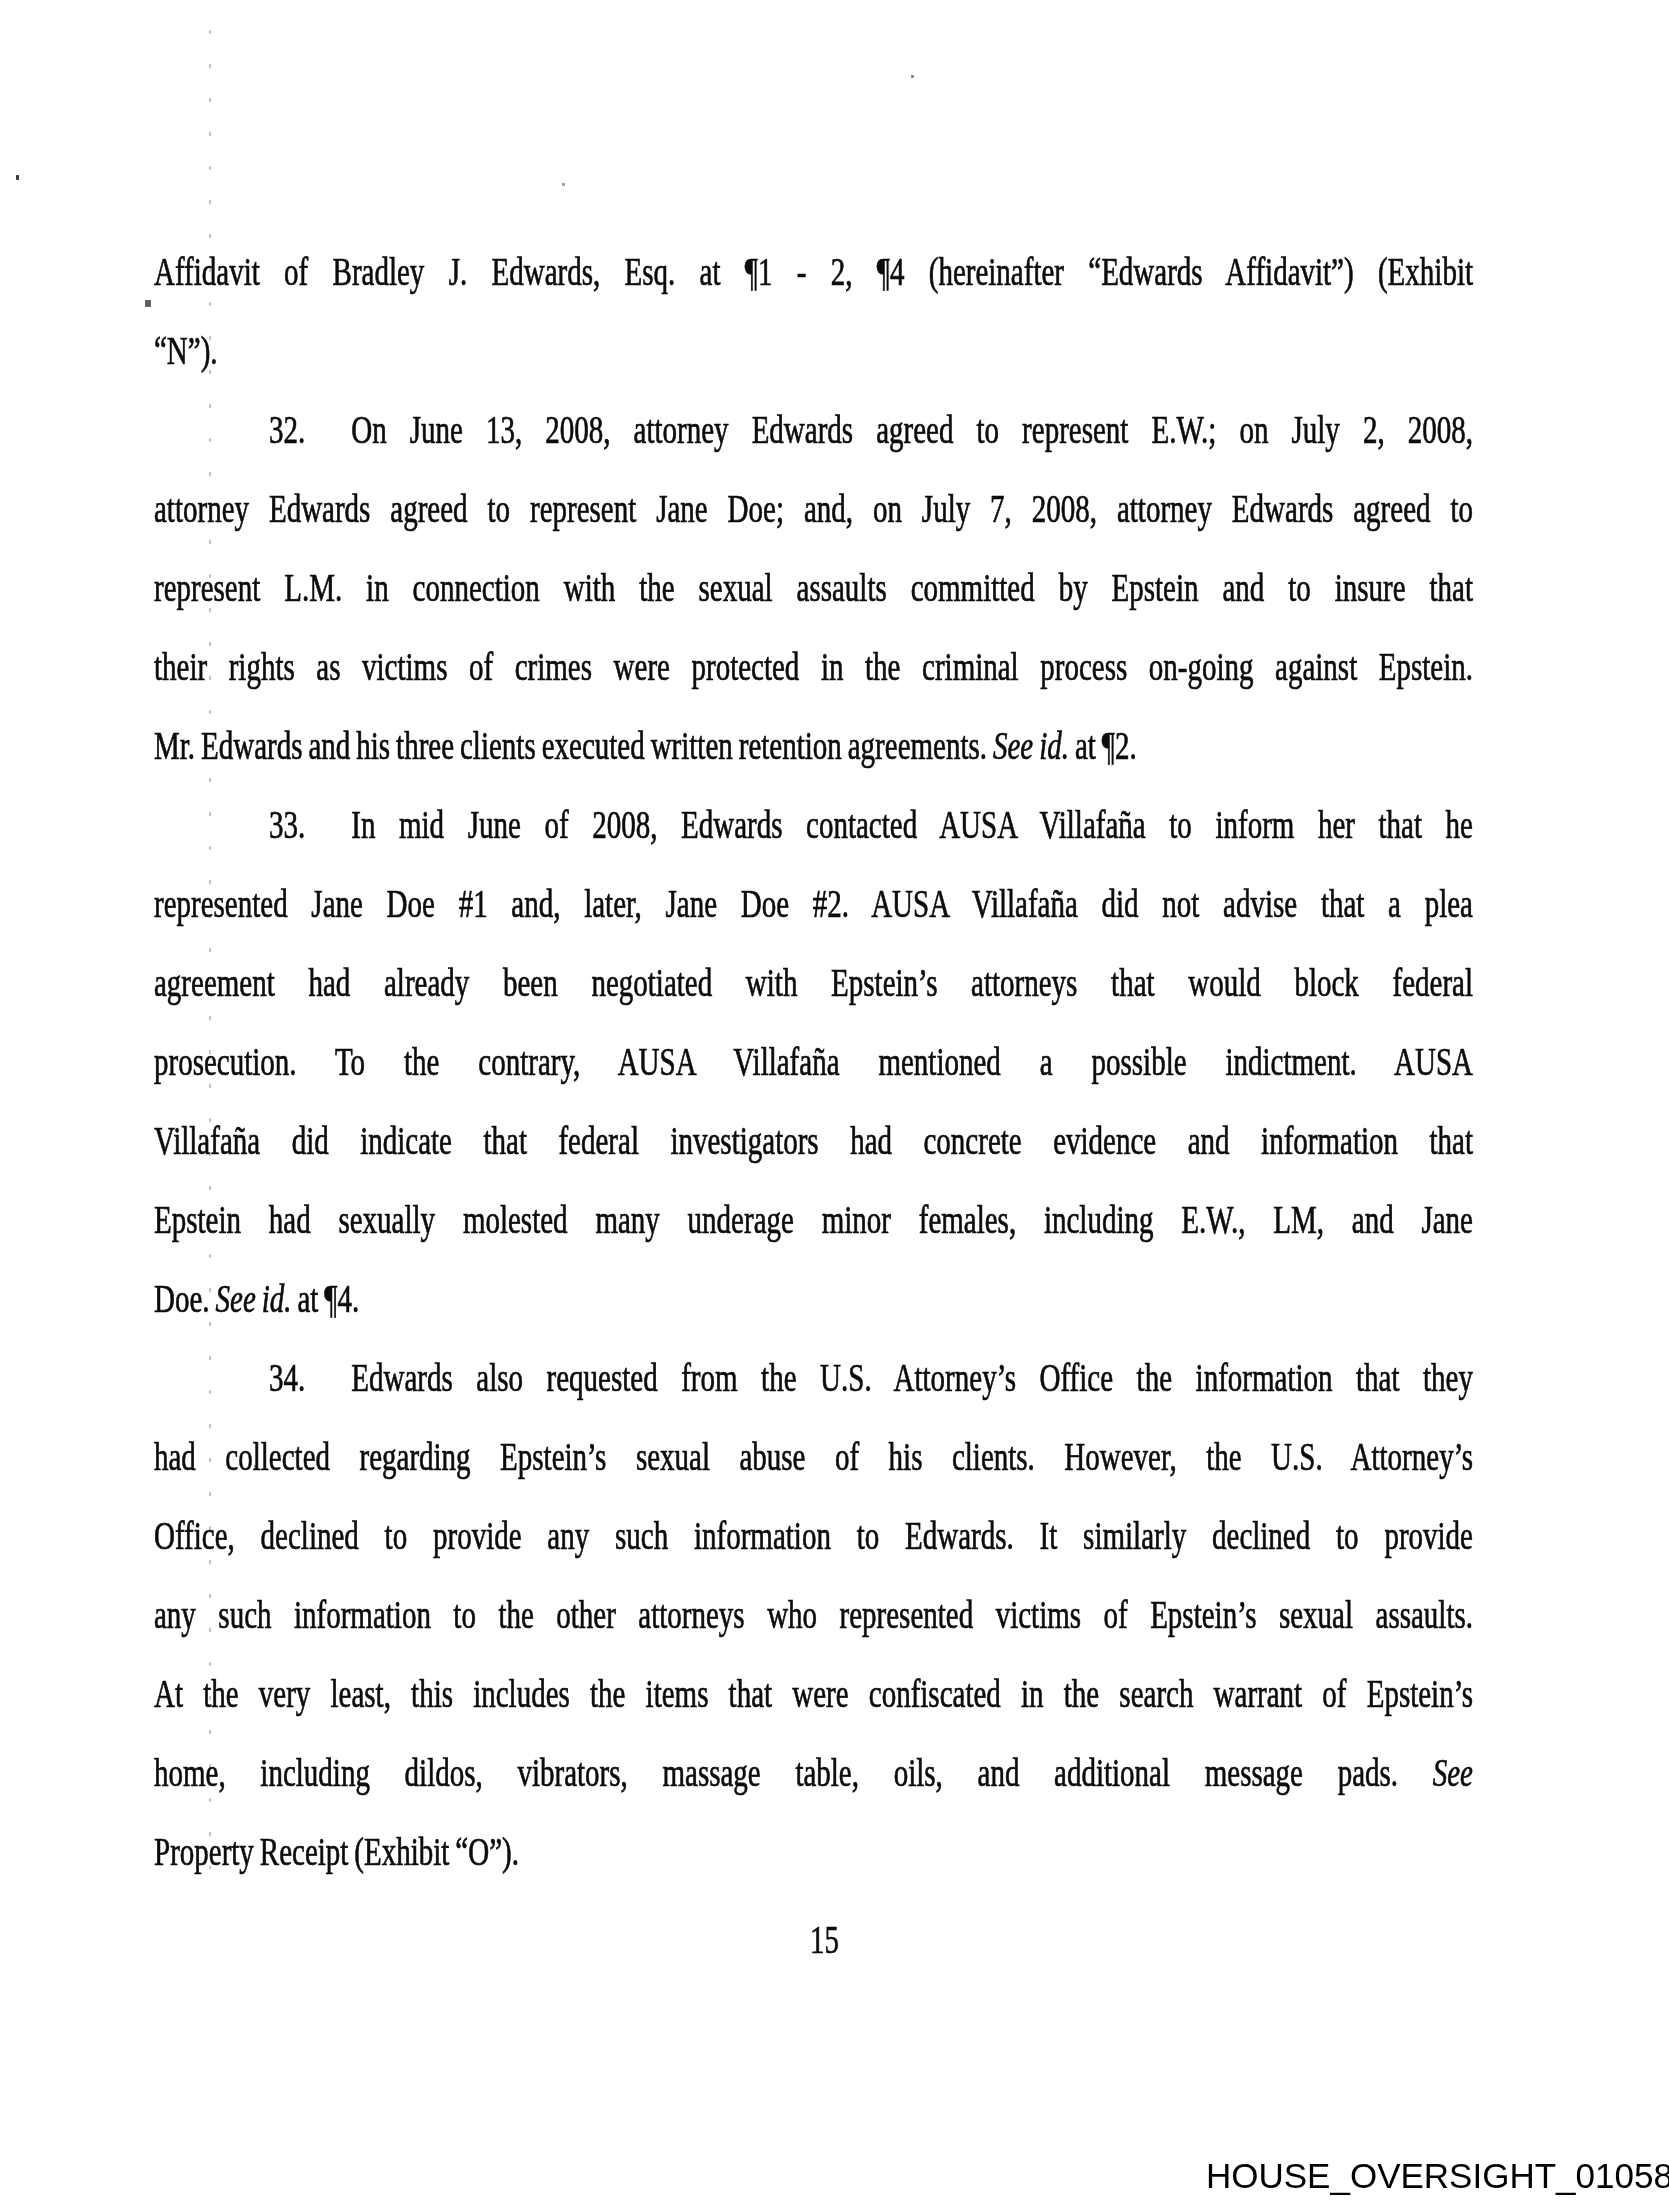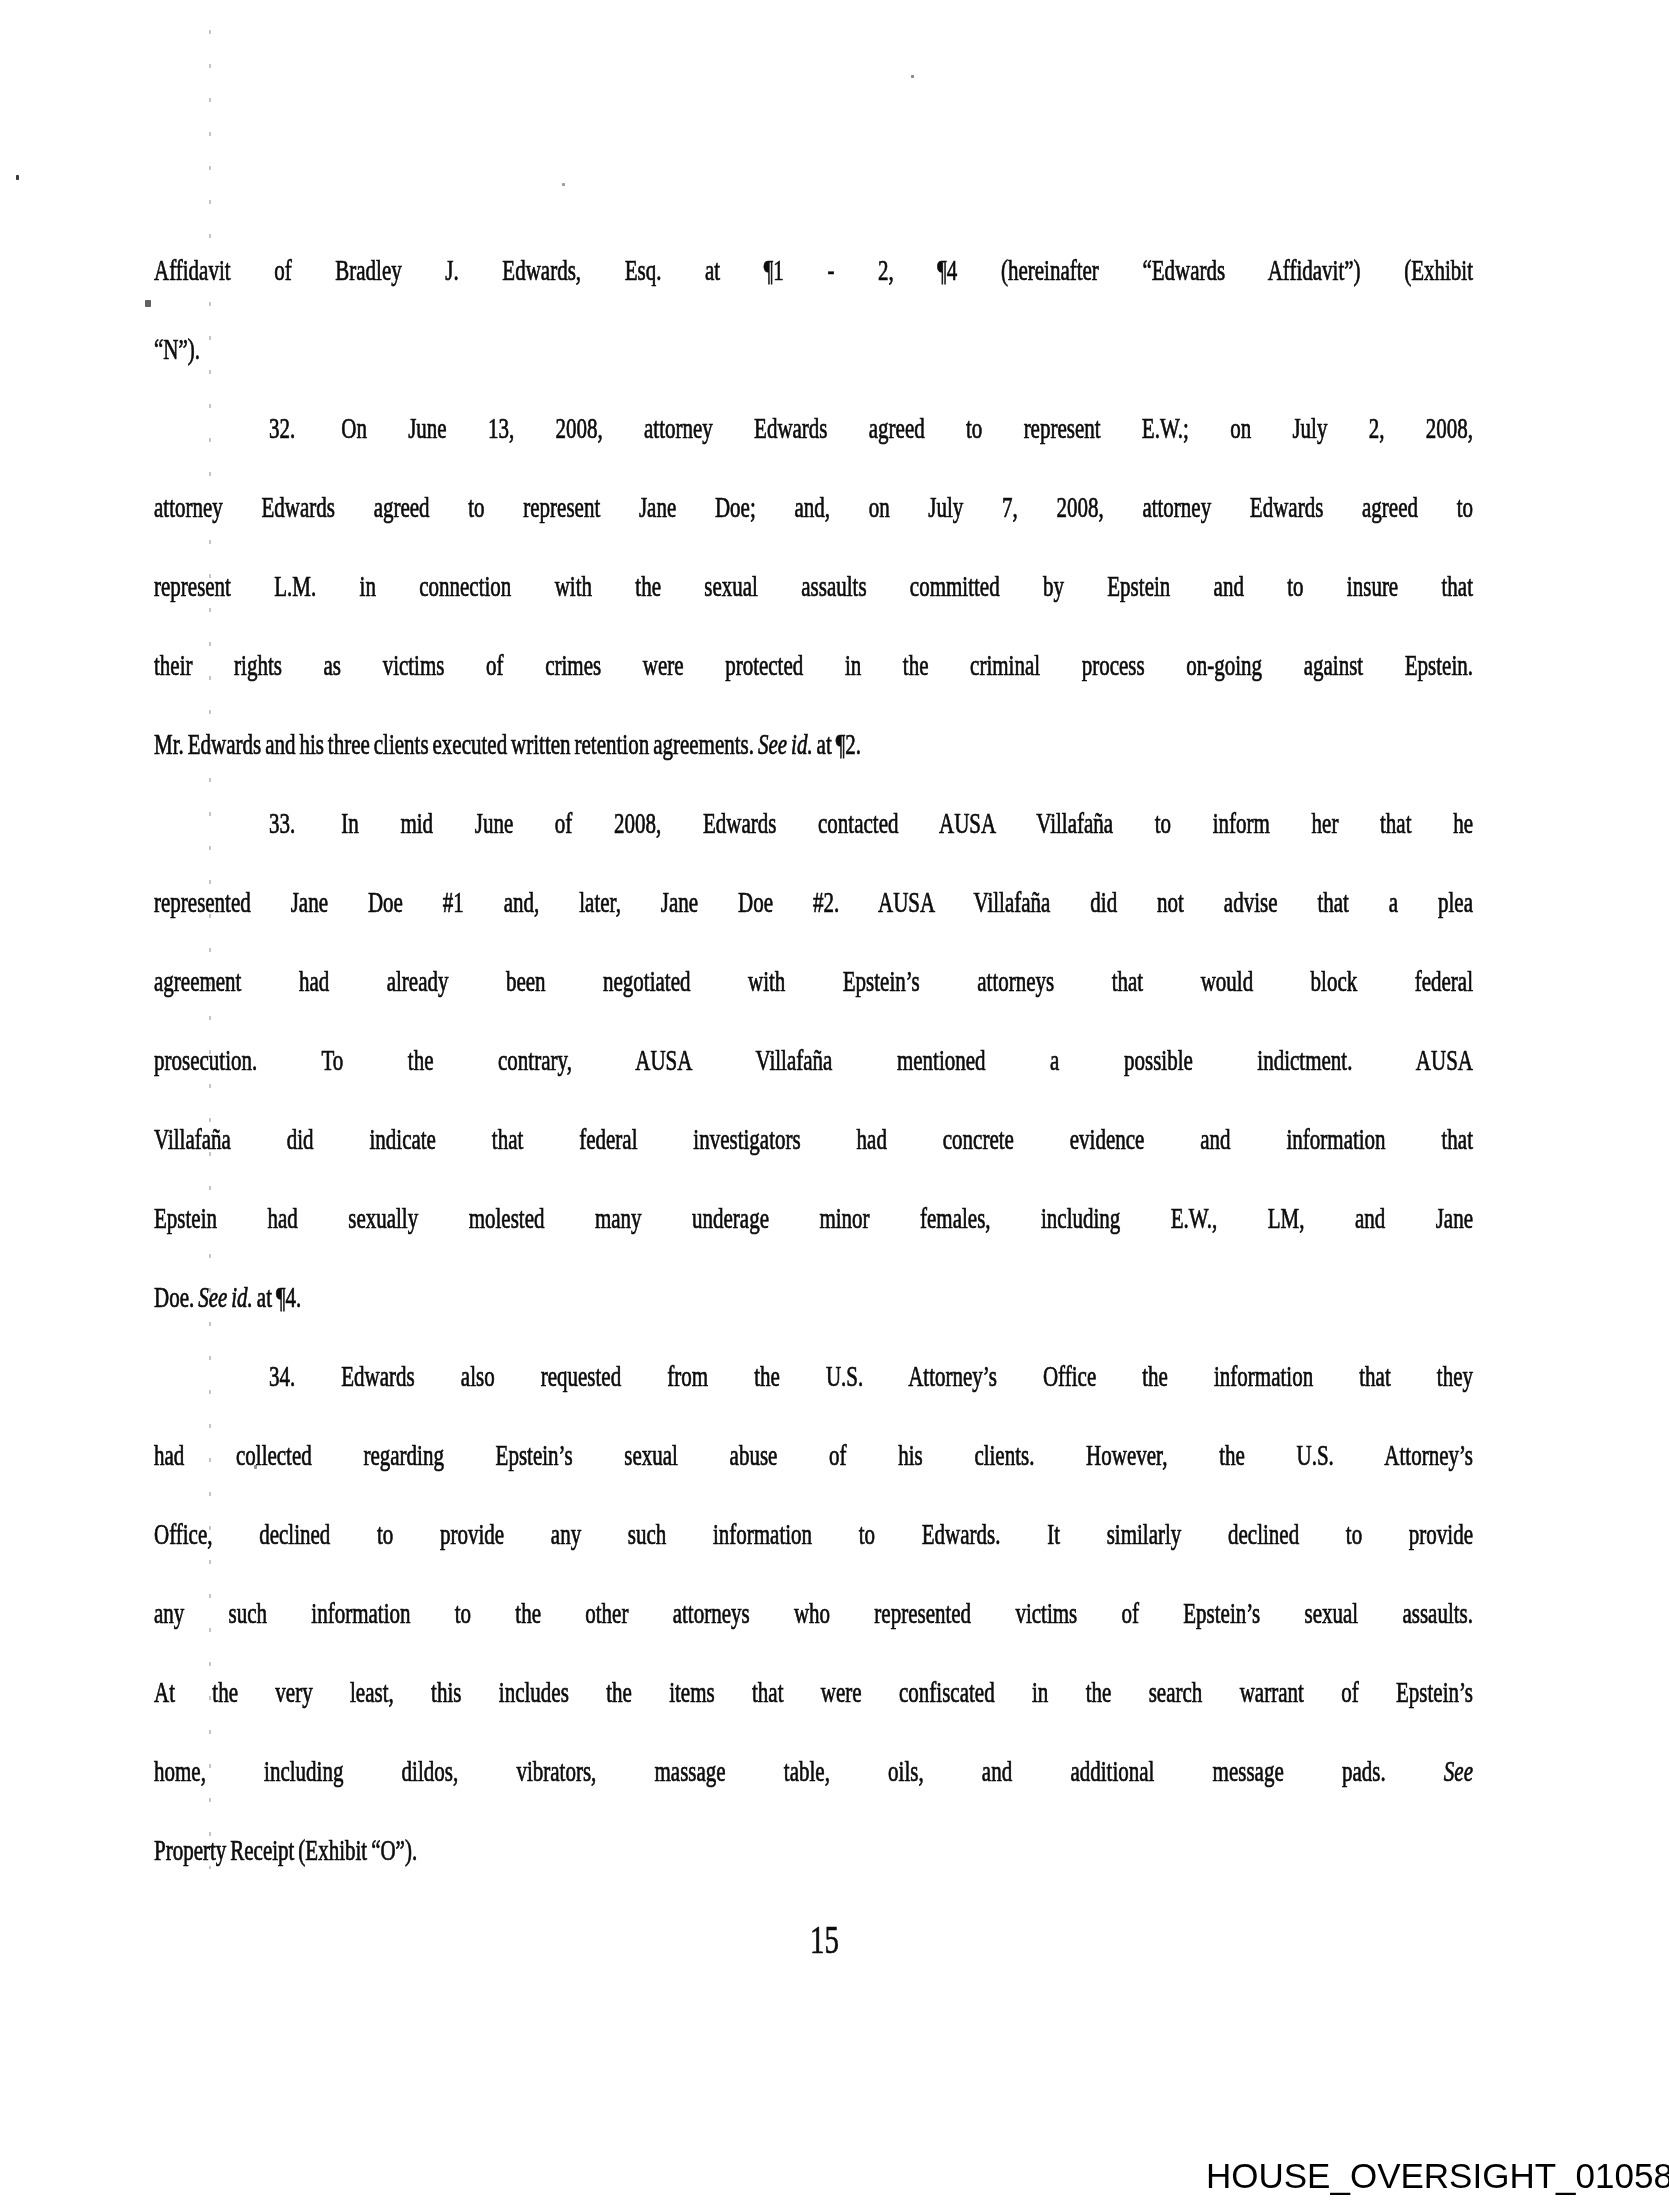--- a/index.html
+++ b/index.html
@@ -13,21 +13,21 @@
   .sheet {
     position: absolute; left: 0; top: 0;
     width: 1669px; height: 2205px;
     background: #ffffff;
   }
   .doc-body {
     position: absolute;
     left: 154px; top: 232px;
     width: 1319px;
     color: #0c0c0c;
-    font-size: 21px;
+    font-size: 29px;
     word-spacing: -1.3px;
     -webkit-text-stroke: 0.5px #0c0c0c;
   }
   .line {
     height: 79px;
     line-height: 79px;
     text-align: justify;
     text-align-last: justify;
     transform: scaleY(1.38);
     transform-origin: 0 50%;

